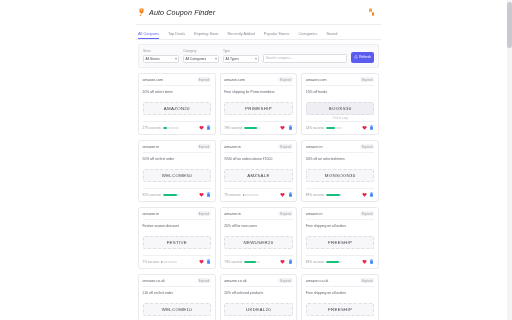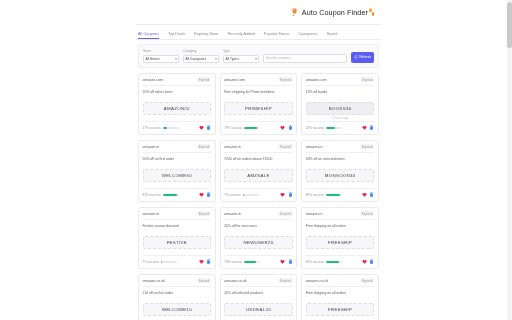--- a/index.html
+++ b/index.html
@@ -30,23 +30,24 @@
     left: 136px; top: 0;
     width: 245px;
     min-height: 320px;
     background: #ffffff;
   }
 
   
   .appbar {
     height: 25px;
     display: flex; align-items: center;
-    justify-content: flex-end;
+    justify-content: space-between;
     padding: 0 6px 0 2px;
     border-bottom: 1px solid #ececf0;
+    font-style: italic;
   }
   .brand { display: flex; align-items: center; gap: 3px; }
   .brand-icon { width: 8px; height: 9px; display: block; }
   .brand-title {
     font-size: 7.2px; color: #25252b; letter-spacing: .1px;
     white-space: nowrap;
   }
   .bookmark-icon { width: 7px; height: 9px; display: block; }
 
   

